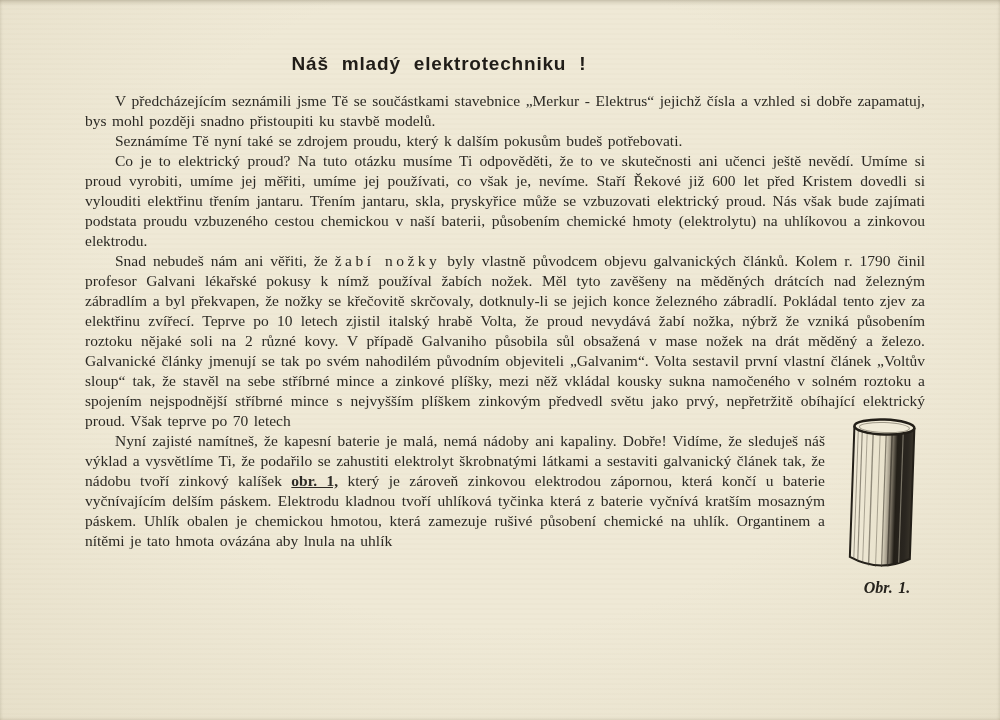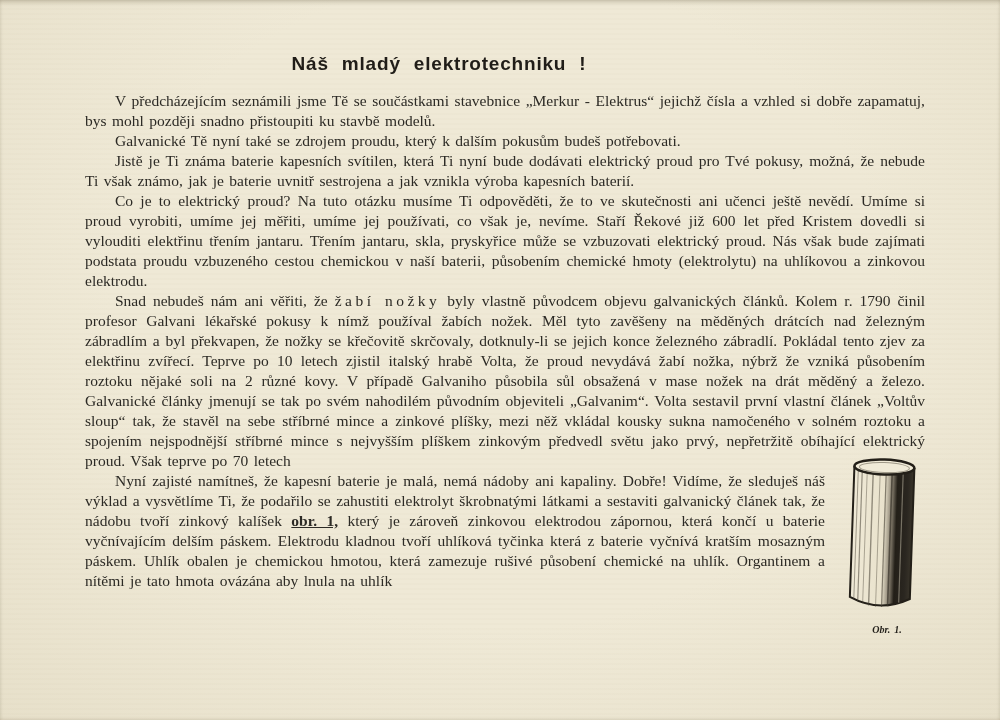--- a/index.html
+++ b/index.html
@@ -64,42 +64,41 @@
     text-align: center;
   }
   .figure svg {
     display: block;
     margin: 0 auto;
   }
   .fig-caption {
     font-family: "Liberation Serif", serif;
     font-style: italic;
     font-weight: 700;
-    font-size: 10px;
+    font-size: 16px;
     margin-top: 4px;
     color: #26231d;
     padding-left: 10px;
   }
 </style>
 </head>
 <body>
 
 <div class="paper">
 
   <div class="title-row">
     <span class="title">Náš mladý elektrotechniku !</span>
   </div>
 
   <div class="content">
 
     <p class="para">V předcházejícím seznámili jsme Tě se součástkami stavebnice „Merkur - Elektrus“ jejichž čísla a vzhled si dobře zapamatuj, bys mohl později snadno přistoupiti ku stavbě modelů.</p>
 
-    <p class="para">Galvanické Tě nyní také se zdrojem proudu, který k dalším pokusům budeš potřebovati.</p>
+    <p class="para">Seznámíme Tě nyní také se zdrojem proudu, který k dalším pokusům budeš potřebovati.</p>
 
-    <p class="para">Jistě je Ti známa baterie kapesních svítilen, která Ti nyní bude dodávati elektrický proud pro Tvé pokusy, možná, že nebude Ti však známo, jak je baterie uvnitř sestrojena a jak vznikla výroba kapesních baterií.</p>
 
     <p class="para">Co je to elektrický proud? Na tuto otázku musíme Ti odpověděti, že to ve skutečnosti ani učenci ještě nevědí. Umíme si proud vyrobiti, umíme jej měřiti, umíme jej používati, co však je, nevíme. Staří Řekové již 600 let před Kristem dovedli si vylouditi elektřinu třením jantaru. Třením jantaru, skla, pryskyřice může se vzbuzovati elektrický proud. Nás však bude zajímati podstata proudu vzbuzeného cestou chemickou v naší baterii, působením chemické hmoty (elektrolytu) na uhlíkovou a zinkovou elektrodu.</p>
 
     <p class="para">
       <span>Snad nebudeš nám ani věřiti, že </span><span class="spaced">žabí nožky</span><span> byly vlastně původcem objevu galvanických článků. Kolem r. 1790 činil profesor Galvani lékařské pokusy k nímž používal žabích nožek. Měl tyto zavěšeny na měděných drátcích nad železným zábradlím a byl překvapen, že nožky se křečovitě skrčovaly, dotknuly-li se jejich konce železného zábradlí. Pokládal tento zjev za elektřinu zvířecí. Teprve po 10 letech zjistil italský hrabě Volta, že proud nevydává žabí nožka, nýbrž že vzniká působením roztoku nějaké soli na 2 různé kovy. V případě Galvaniho působila sůl obsažená v mase nožek na drát měděný a železo. Galvanické články jmenují se tak po svém nahodilém původním objeviteli „Galvanim“. Volta sestavil první vlastní článek „Voltův sloup“ tak, že stavěl na sebe stříbrné mince a zinkové plíšky, mezi něž vkládal kousky sukna namočeného v solném roztoku a spojením nejspodnější stříbrné mince s nejvyšším plíškem zinkovým předvedl světu jako prvý, nepřetržitě obíhající elektrický proud. Však teprve po 70 letech</span><span class="figure"><svg width="74" height="164" viewBox="0 0 74 164" aria-hidden="true">
           <defs>
             <linearGradient id="cylg" x1="0" y1="0" x2="1" y2="0">
               <stop offset="0" stop-color="#efe9d6"></stop>
               <stop offset="0.52" stop-color="#e9e2cc"></stop>
               <stop offset="0.64" stop-color="#8a8272"></stop>

